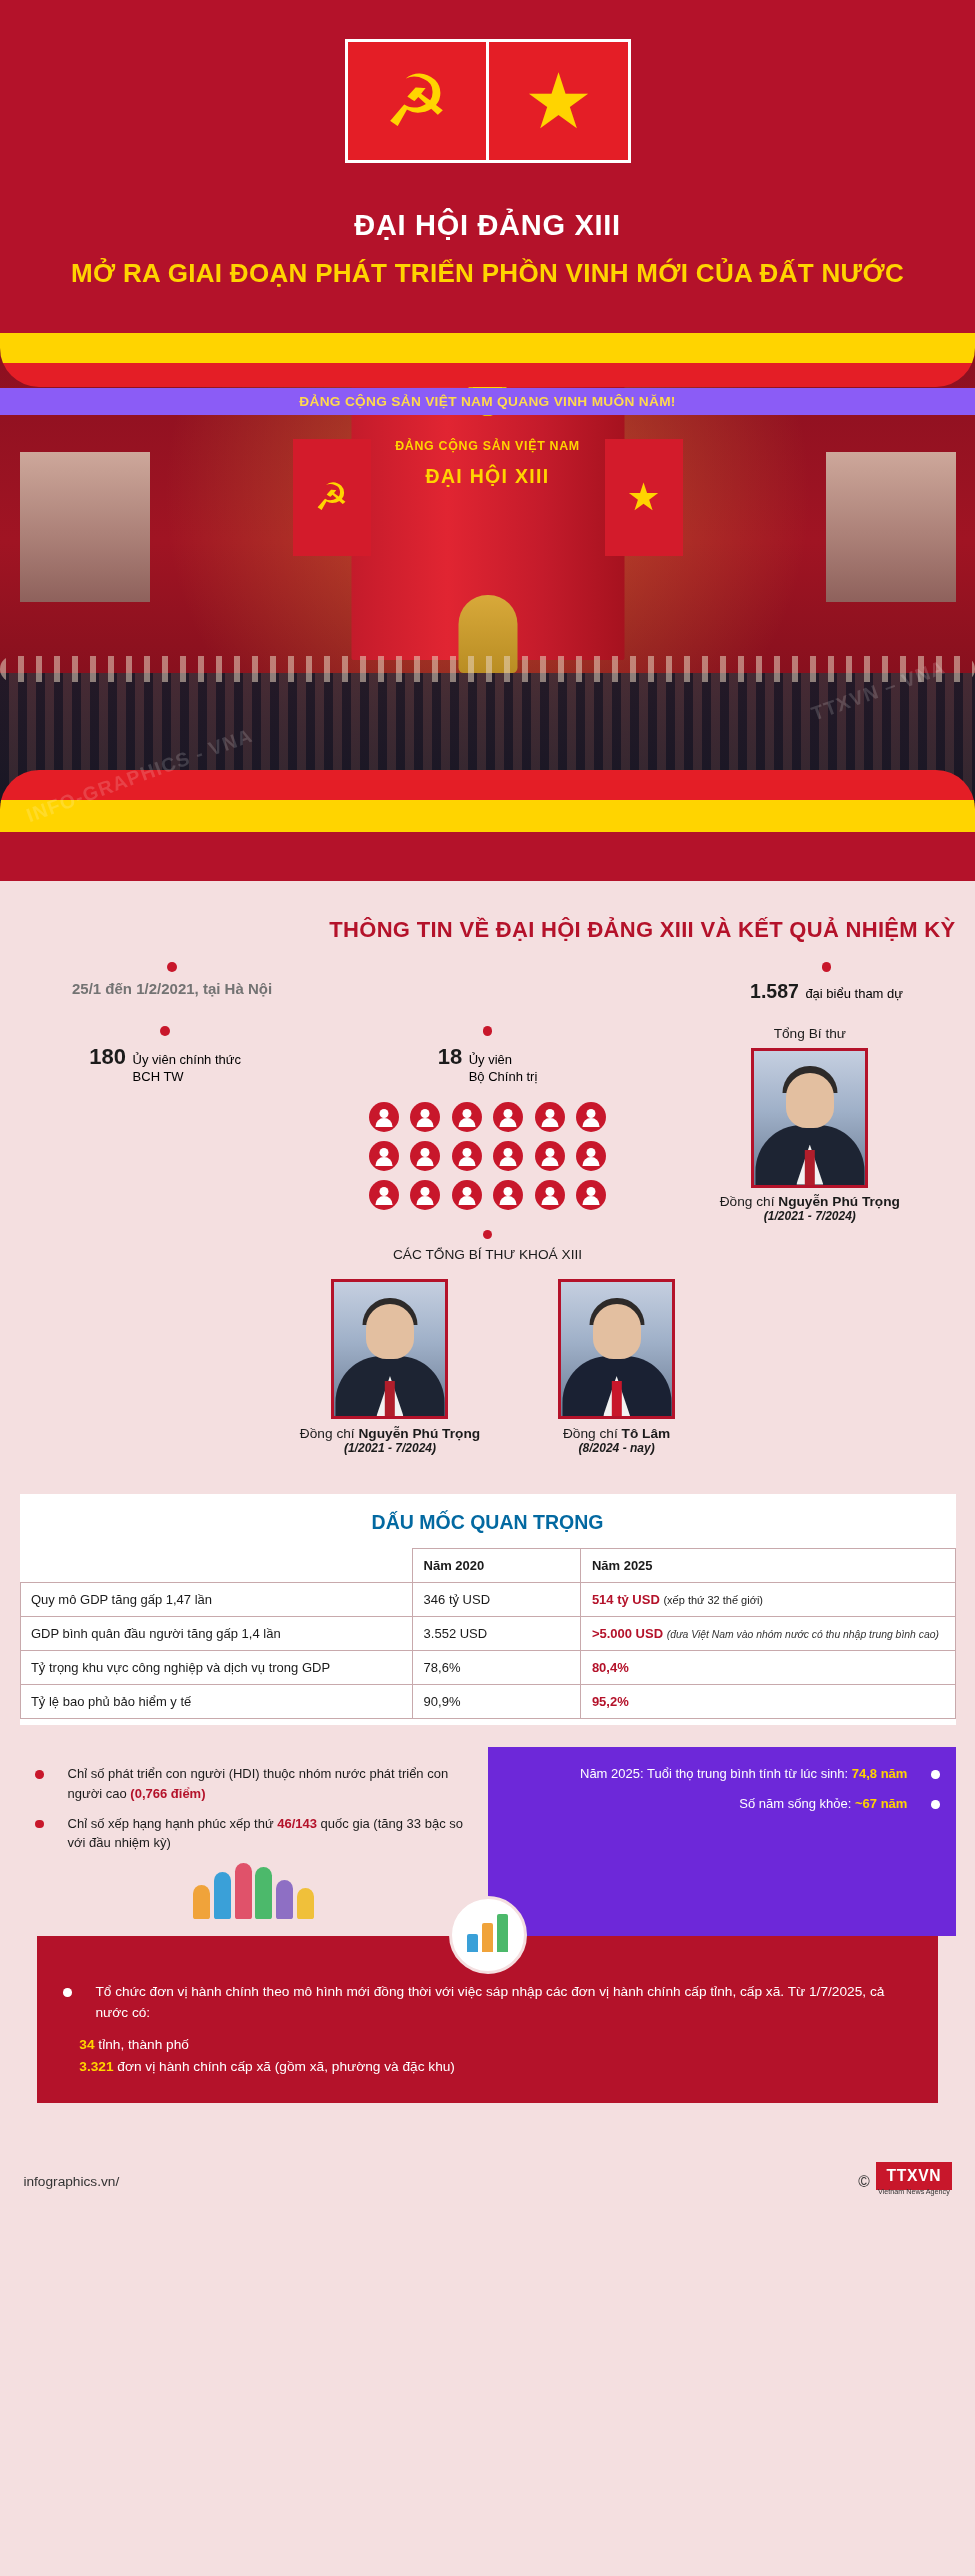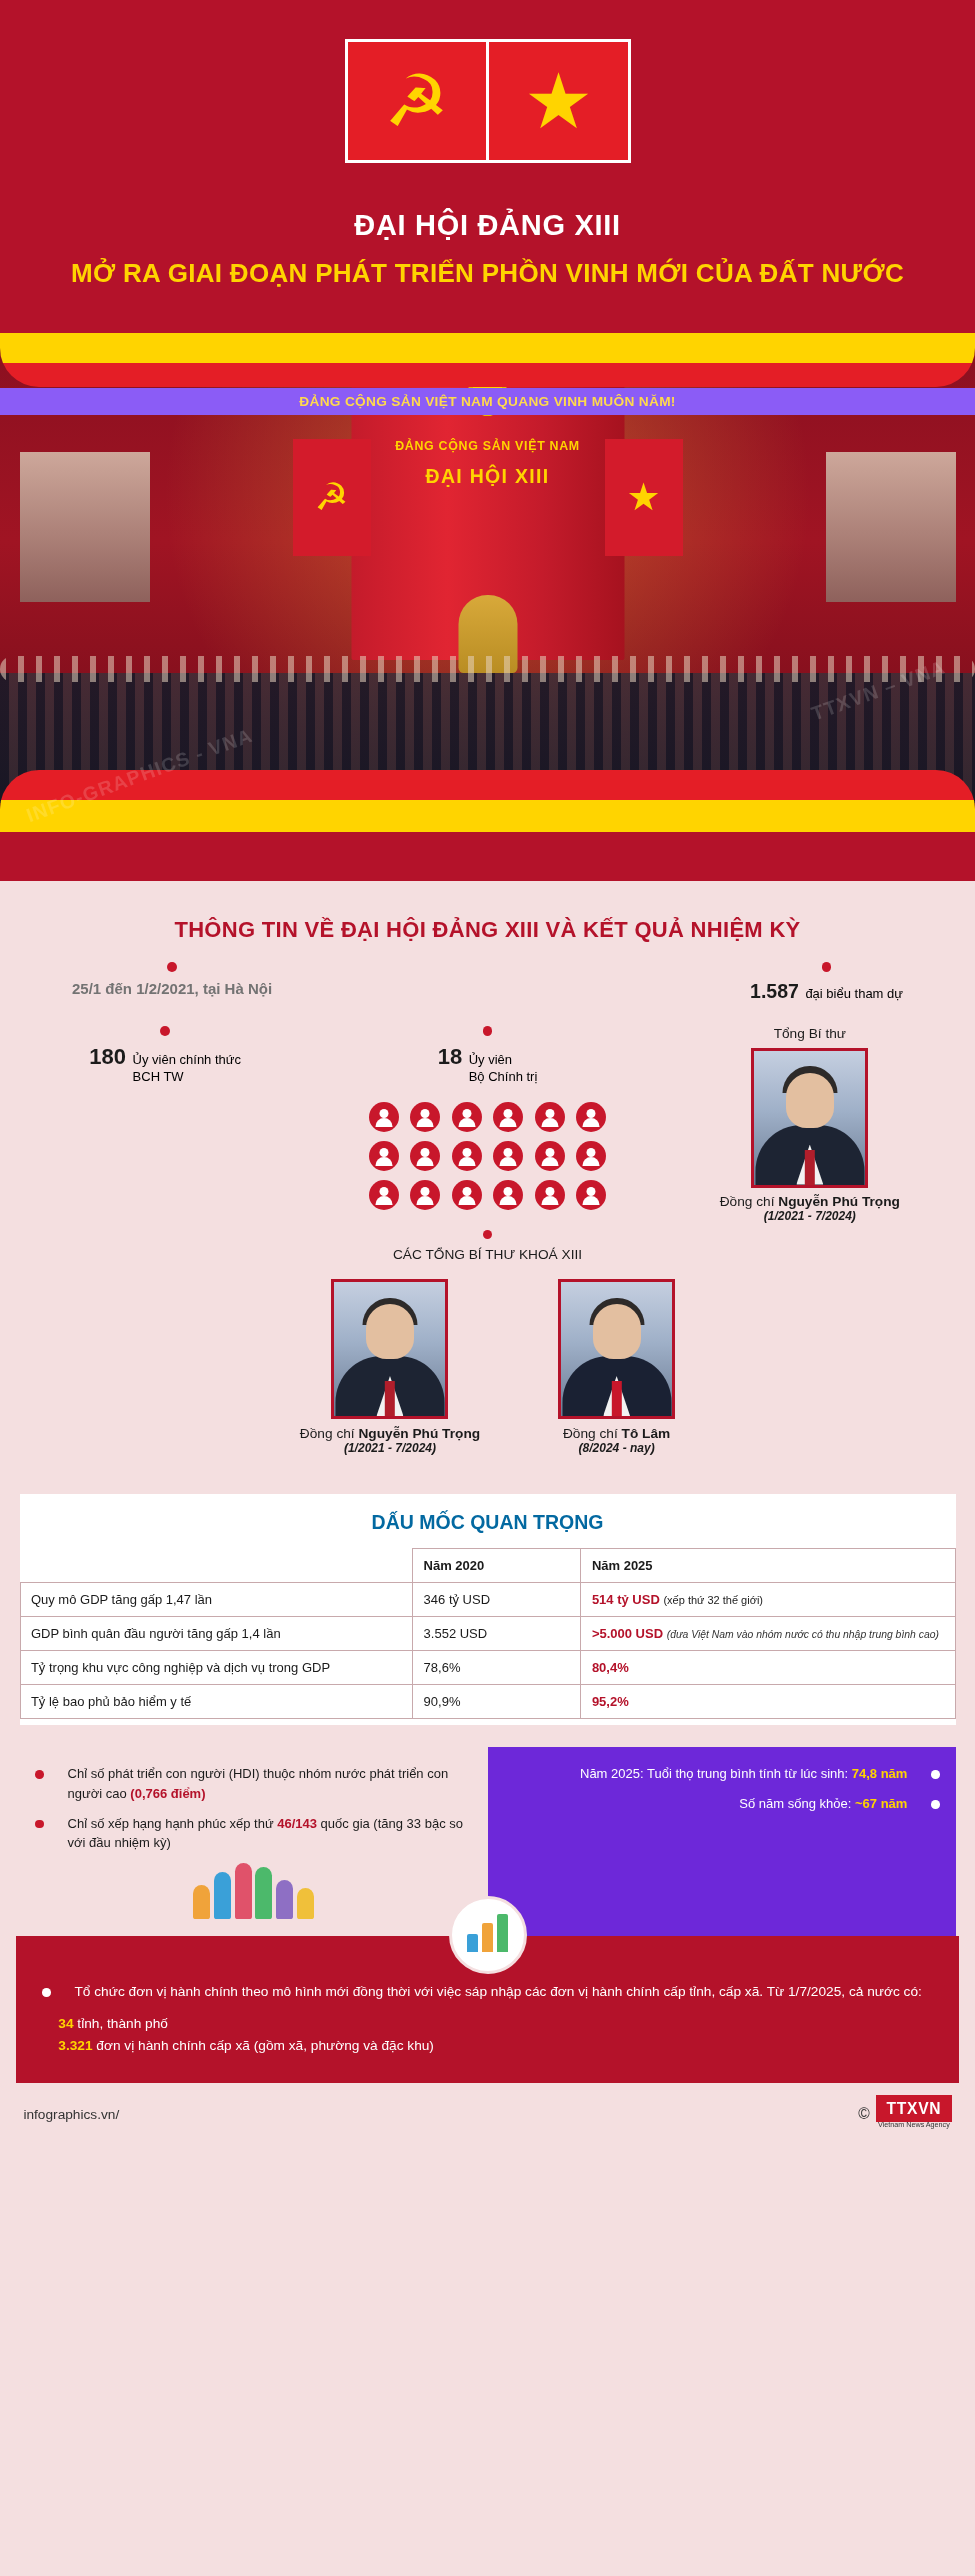--- a/index.html
+++ b/index.html
@@ -201,21 +201,21 @@
     font-size: 19.5px;
     font-weight: bold;
     letter-spacing: 1.3px;
     transform: rotate(-20deg);
     z-index: 4;
     white-space: nowrap;
   }
 
   
   .section-title {
-    text-align: center;
+    text-align: right;
     color: #b4122a;
     font-size: 22px;
     font-weight: bold;
     padding: 36px 19.5px 19.5px;
     letter-spacing: 0.3px;
   }
   .info-block {
     position: relative;
     padding: 0 46px 13px;
   }
@@ -417,35 +417,36 @@
     display: flex; align-items: flex-end; justify-content: center;
     gap: 4.6px; padding-bottom: 19.5px;
     border: 3.9px solid #f4dfe0;
   }
   .bar { width: 10.4px; border-radius: 2px 2px 0 0; }
 
   
   .final {
     background: #b4122a;
     color: #ffffff;
-    margin: 0 16px;
+    margin: 0 37px;
     padding: 46px 26px 26px;
     font-size: 13.7px;
     line-height: 1.6;
   }
   .final .bullet-line { font-size: 13.7px; }
   .final .bul { background: #ffffff; }
 
   
   .footer {
     display: flex;
     justify-content: space-between;
     align-items: center;
     padding: 17px 23.4px 19.5px;
     background: #f4dfe0;
+    margin-top: 47px;
   }
   .footer-left { font-size: 13.7px; color: #333; }
   .footer-right { display: flex; align-items: center; gap: 6.5px; }
   .ttxvn-logo {
     background: #c8172b;
     color: #fff;
     padding: 5.2px 10.4px;
     font-weight: bold;
     font-size: 15.6px;
     letter-spacing: 0.7px;

